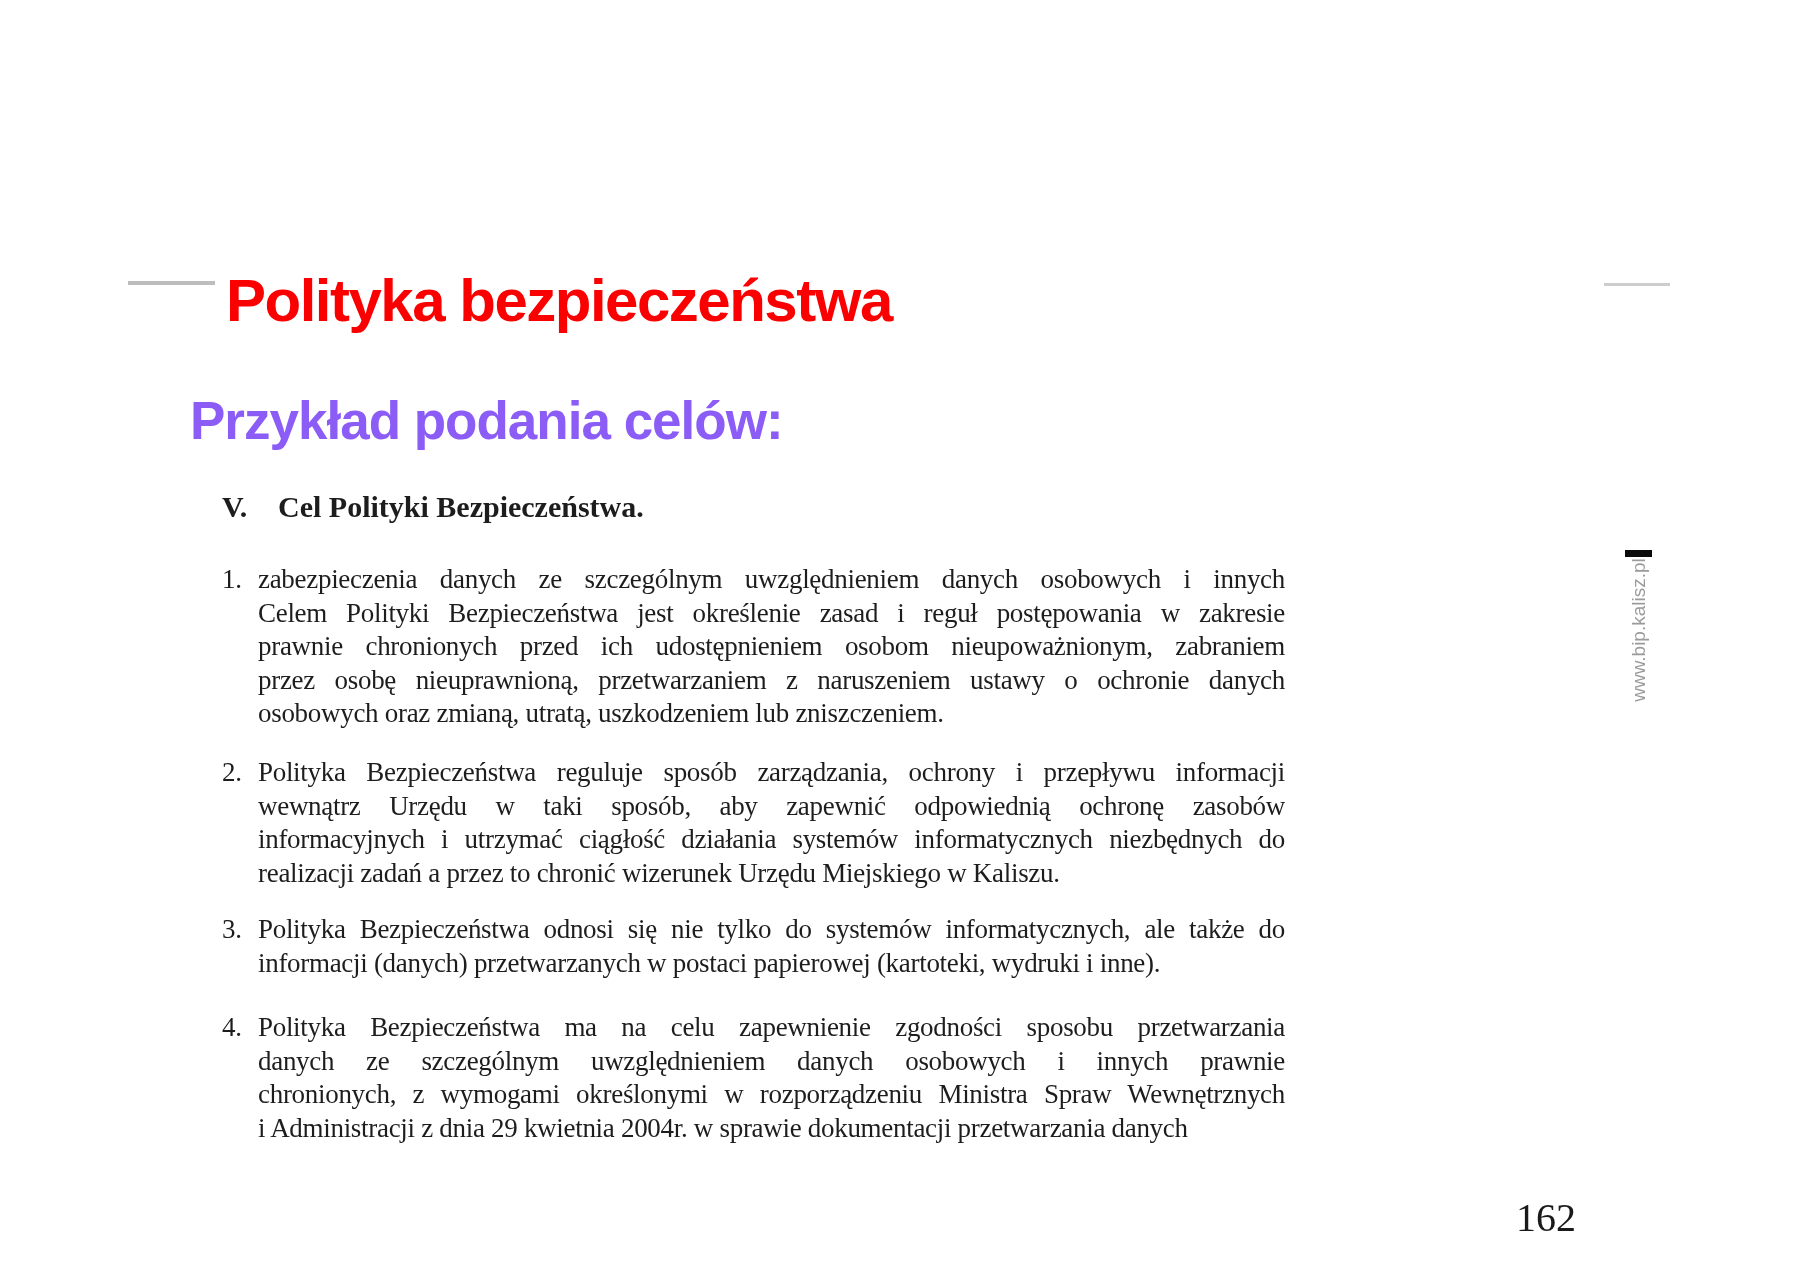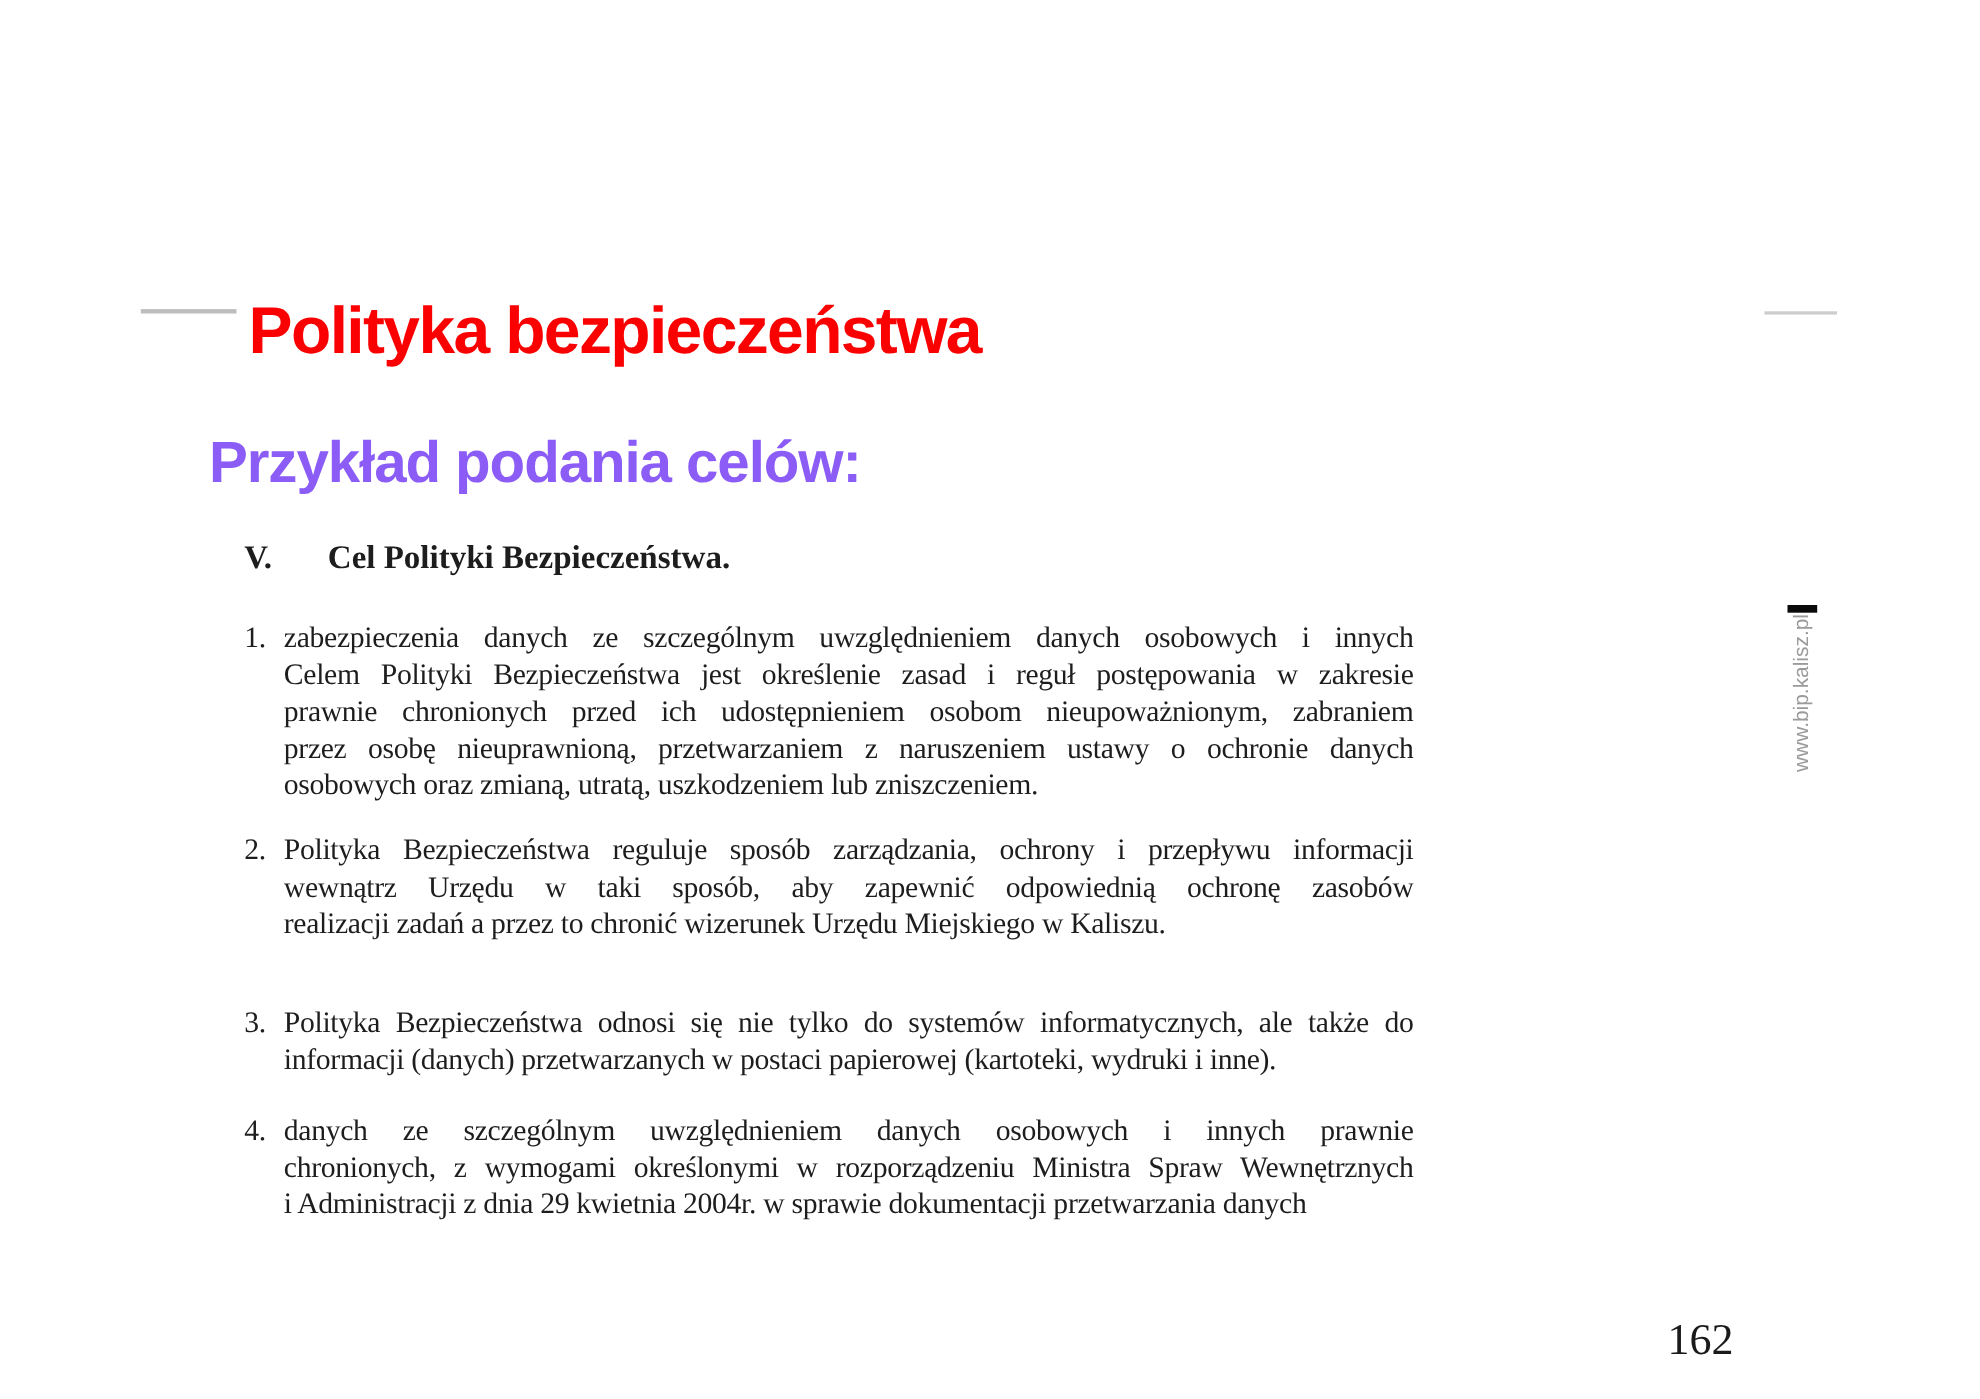--- a/index.html
+++ b/index.html
@@ -46,21 +46,21 @@
   .doc{
     position:absolute;left:0;top:0;width:1800px;height:1272px;
     font-family:"Liberation Serif","DejaVu Serif",serif;
     color:#1d1d1d;
   }
   .sec{
     position:absolute;left:222px;top:490px;width:1063px;
     font-weight:bold;font-size:30px;line-height:34px;
     white-space:nowrap;
   }
-  .sec .sec-title{margin-left:76px;}
+  .sec .sec-title{margin-left:56px;}
   .item{
     position:absolute;left:222px;width:1063px;
     font-size:27px;line-height:33.5px;
     letter-spacing:-0.3px;
   }
   .item1{top:563px;}
   .item2{top:756px;}
   .item3{top:913px;}
   .item4{top:1011px;}
   .inum{position:absolute;left:0;top:0;}
@@ -127,33 +127,35 @@
             <div class="line">prawnie chronionych przed ich udostępnieniem osobom nieupoważnionym, zabraniem</div>
             <div class="line">przez osobę nieuprawnioną, przetwarzaniem z naruszeniem ustawy o ochronie danych</div>
             <div class="line last">osobowych oraz zmianą, utratą, uszkodzeniem lub zniszczeniem.</div>
           </div>
         </div>
         <div class="item item2">
           <span class="inum">2.</span>
           <div class="itext">
             <div class="line">Polityka Bezpieczeństwa reguluje sposób zarządzania, ochrony i przepływu informacji</div>
             <div class="line">wewnątrz Urzędu w taki sposób, aby zapewnić odpowiednią ochronę zasobów</div>
+            <div class="line">informacyjnych i utrzymać ciągłość działania systemów informatycznych niezbędnych do</div>
             <div class="line last">realizacji zadań a przez to chronić wizerunek Urzędu Miejskiego w Kaliszu.</div>
           </div>
         </div>
         <div class="item item3">
           <span class="inum">3.</span>
           <div class="itext">
             <div class="line">Polityka Bezpieczeństwa odnosi się nie tylko do systemów informatycznych, ale także do</div>
             <div class="line last">informacji (danych) przetwarzanych w postaci papierowej (kartoteki, wydruki i inne).</div>
           </div>
         </div>
         <div class="item item4">
           <span class="inum">4.</span>
           <div class="itext">
+            <div class="line">Polityka Bezpieczeństwa ma na celu zapewnienie zgodności sposobu przetwarzania</div>
             <div class="line">danych ze szczególnym uwzględnieniem danych osobowych i innych prawnie</div>
             <div class="line">chronionych, z wymogami określonymi w rozporządzeniu Ministra Spraw Wewnętrznych</div>
             <div class="line last">i Administracji z dnia 29 kwietnia 2004r. w sprawie dokumentacji przetwarzania danych</div>
           </div>
         </div>
       </div>
   </div>
 
   <div class="mark"></div>
   <div class="url">www.bip.kalisz.pl</div>

